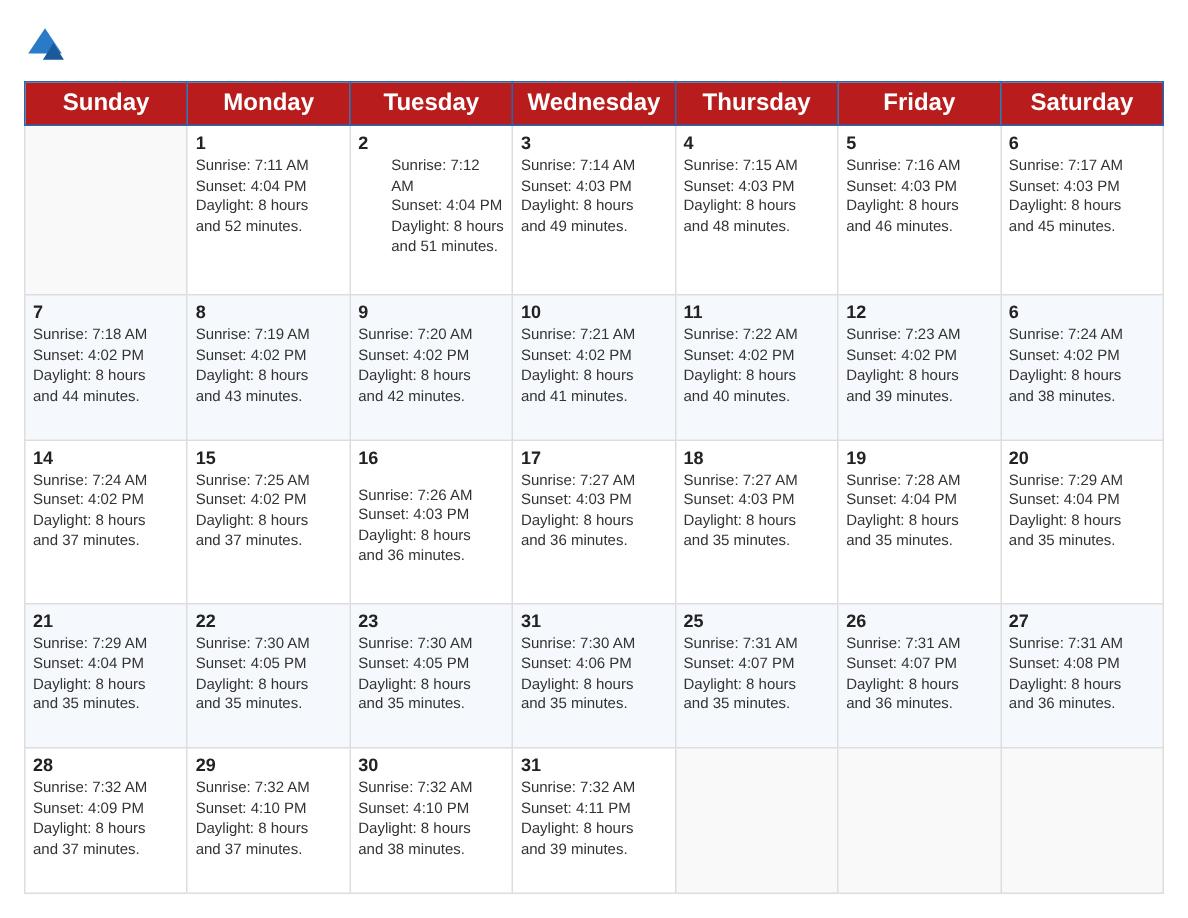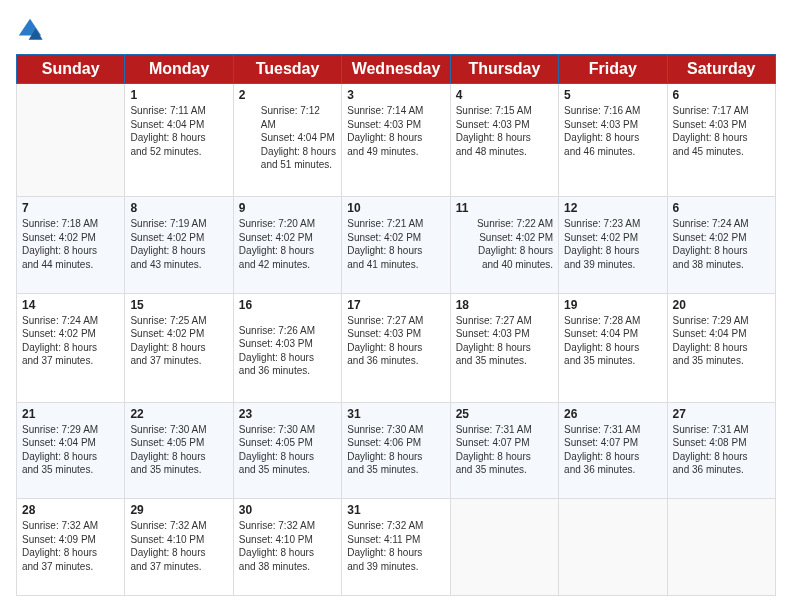--- a/index.html
+++ b/index.html
@@ -200,21 +200,21 @@
           </td>
           <td>
             <span class="day-number">10</span>
             <div class="day-info" style="white-space: pre-line;">Sunrise: 7:21 AM
 Sunset: 4:02 PM
 Daylight: 8 hours
 and 41 minutes.</div>
           </td>
           <td>
             <span class="day-number">11</span>
-            <div class="day-info" style="white-space: pre-line; text-align: right;">Sunrise: 7:22 AM
+            <div class="day-info" style="white-space: pre-line;">Sunrise: 7:22 AM
 Sunset: 4:02 PM
 Daylight: 8 hours
 and 40 minutes.</div>
           </td>
           <td>
             <span class="day-number">12</span>
             <div class="day-info" style="white-space: pre-line;">Sunrise: 7:23 AM
 Sunset: 4:02 PM
 Daylight: 8 hours
 and 39 minutes.</div>

